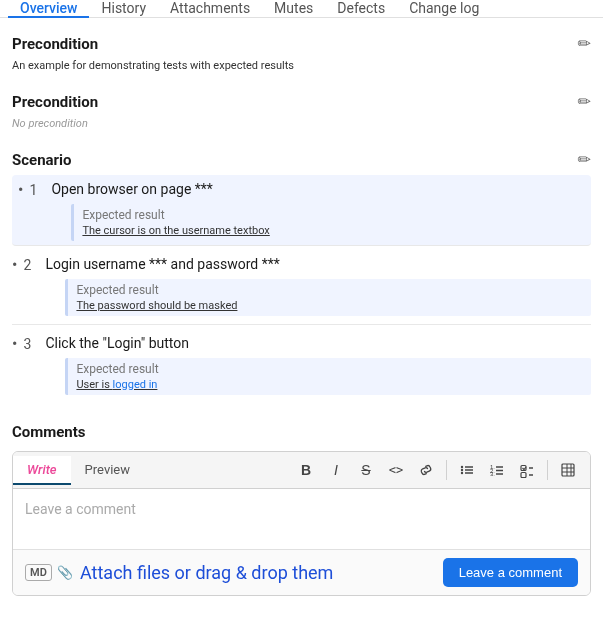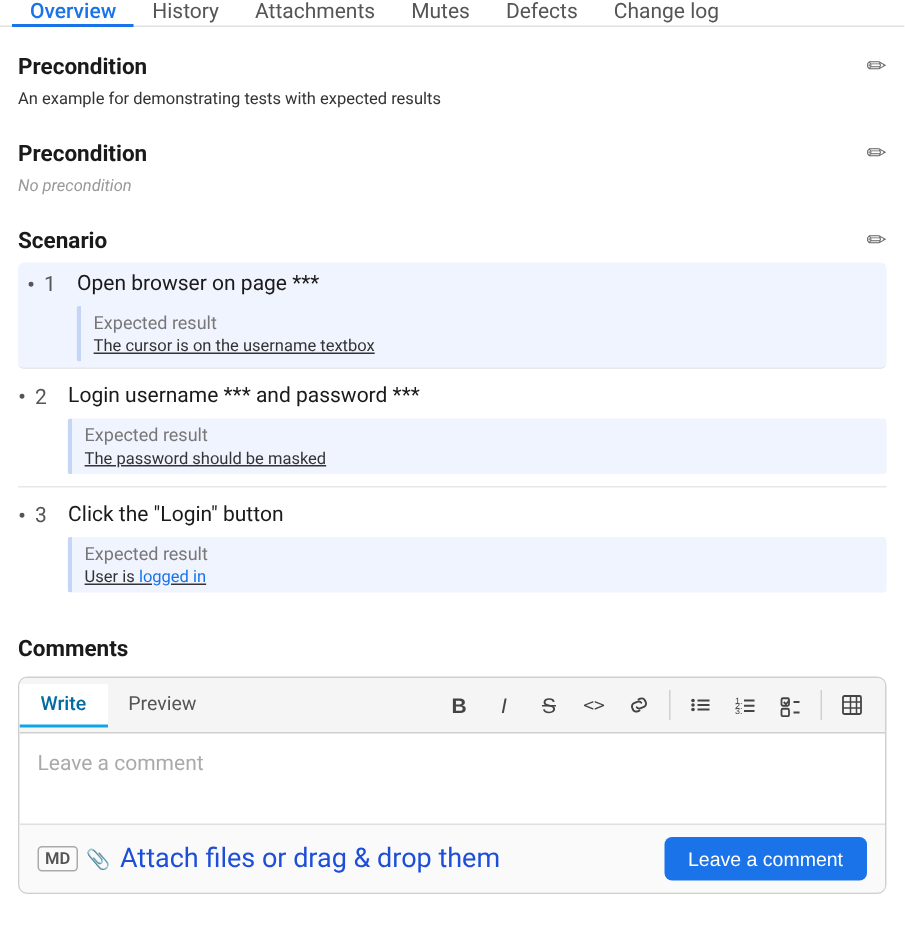--- a/index.html
+++ b/index.html
@@ -99,20 +99,21 @@
       font-size: 14px;
       color: #1a1a1a;
       line-height: 1.5;
       margin-bottom: 4px;
     }
     .expected-block {
       background: #f0f4ff;
       border-left: 3px solid #c5d5f5;
       padding: 4px 8px;
       border-radius: 2px;
+      margin-left: 20px;
     }
     .expected-label {
       font-size: 12px;
       color: #777;
       margin-bottom: 2px;
     }
     .expected-value {
       font-size: 11px;
       color: #333;
       text-decoration: underline;
@@ -139,23 +140,24 @@
     }
     .comment-tab {
       padding: 6px 14px;
       font-size: 13px;
       cursor: pointer;
       color: #555;
       border-bottom: 2px solid transparent;
     }
     .comment-tab.active {
       background: #fff;
-      color: #0369a1;
-      border-bottom: 2px solid #0ea5e9;
+      color: #ec4899;
+      border-bottom: 2px solid #0c4a6e;
       font-weight: 500;
+      font-style: italic;
     }
     .comment-toolbar {
       display: flex;
       align-items: center;
       padding: 4px 8px;
       gap: 2px;
       border-bottom: 1px solid #e0e0e0;
       background: #fafafa;
       justify-content: flex-end;
     }

